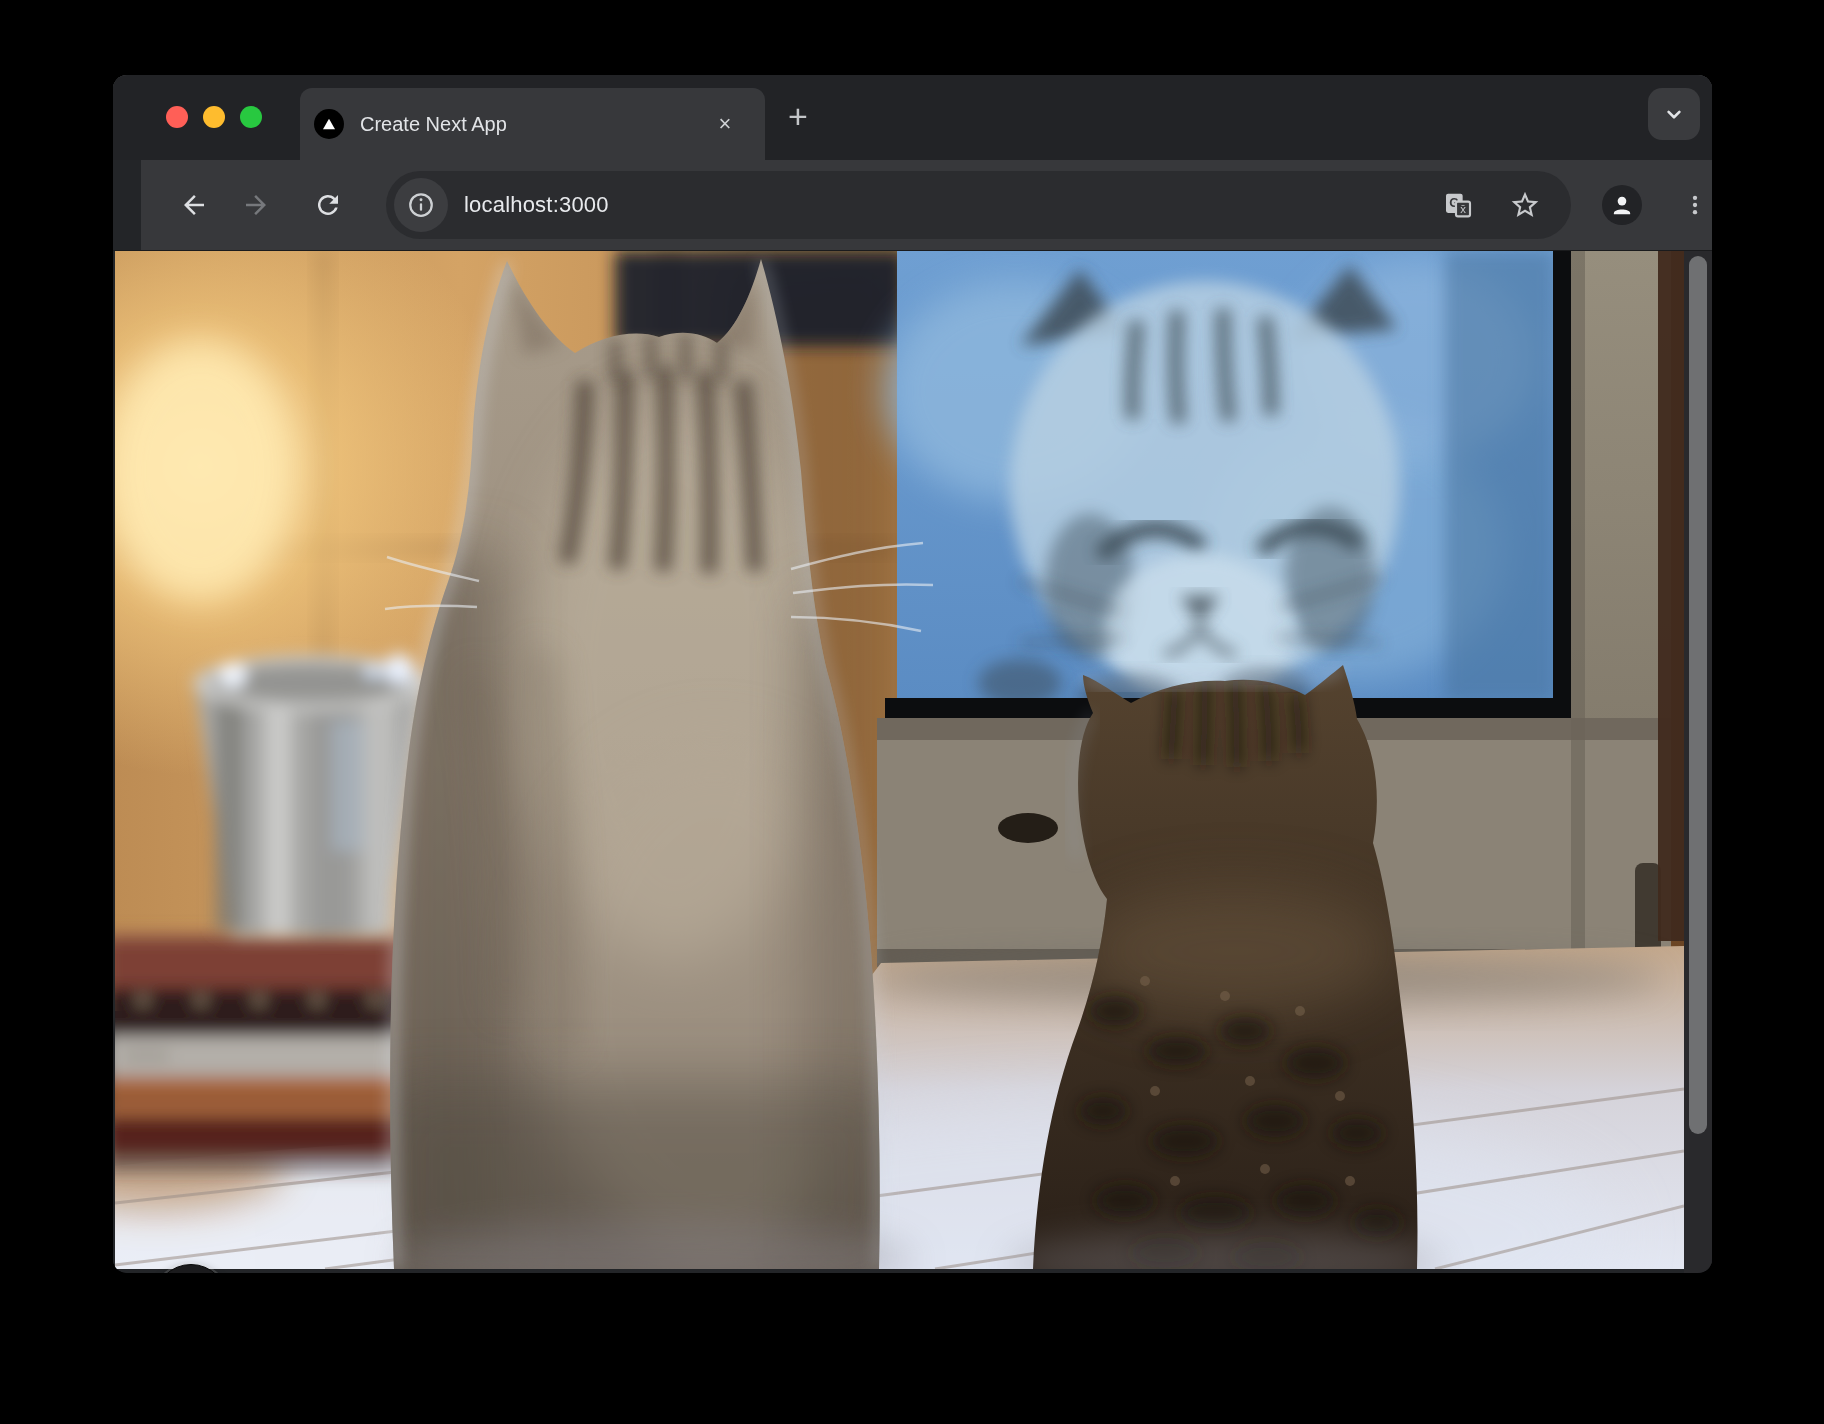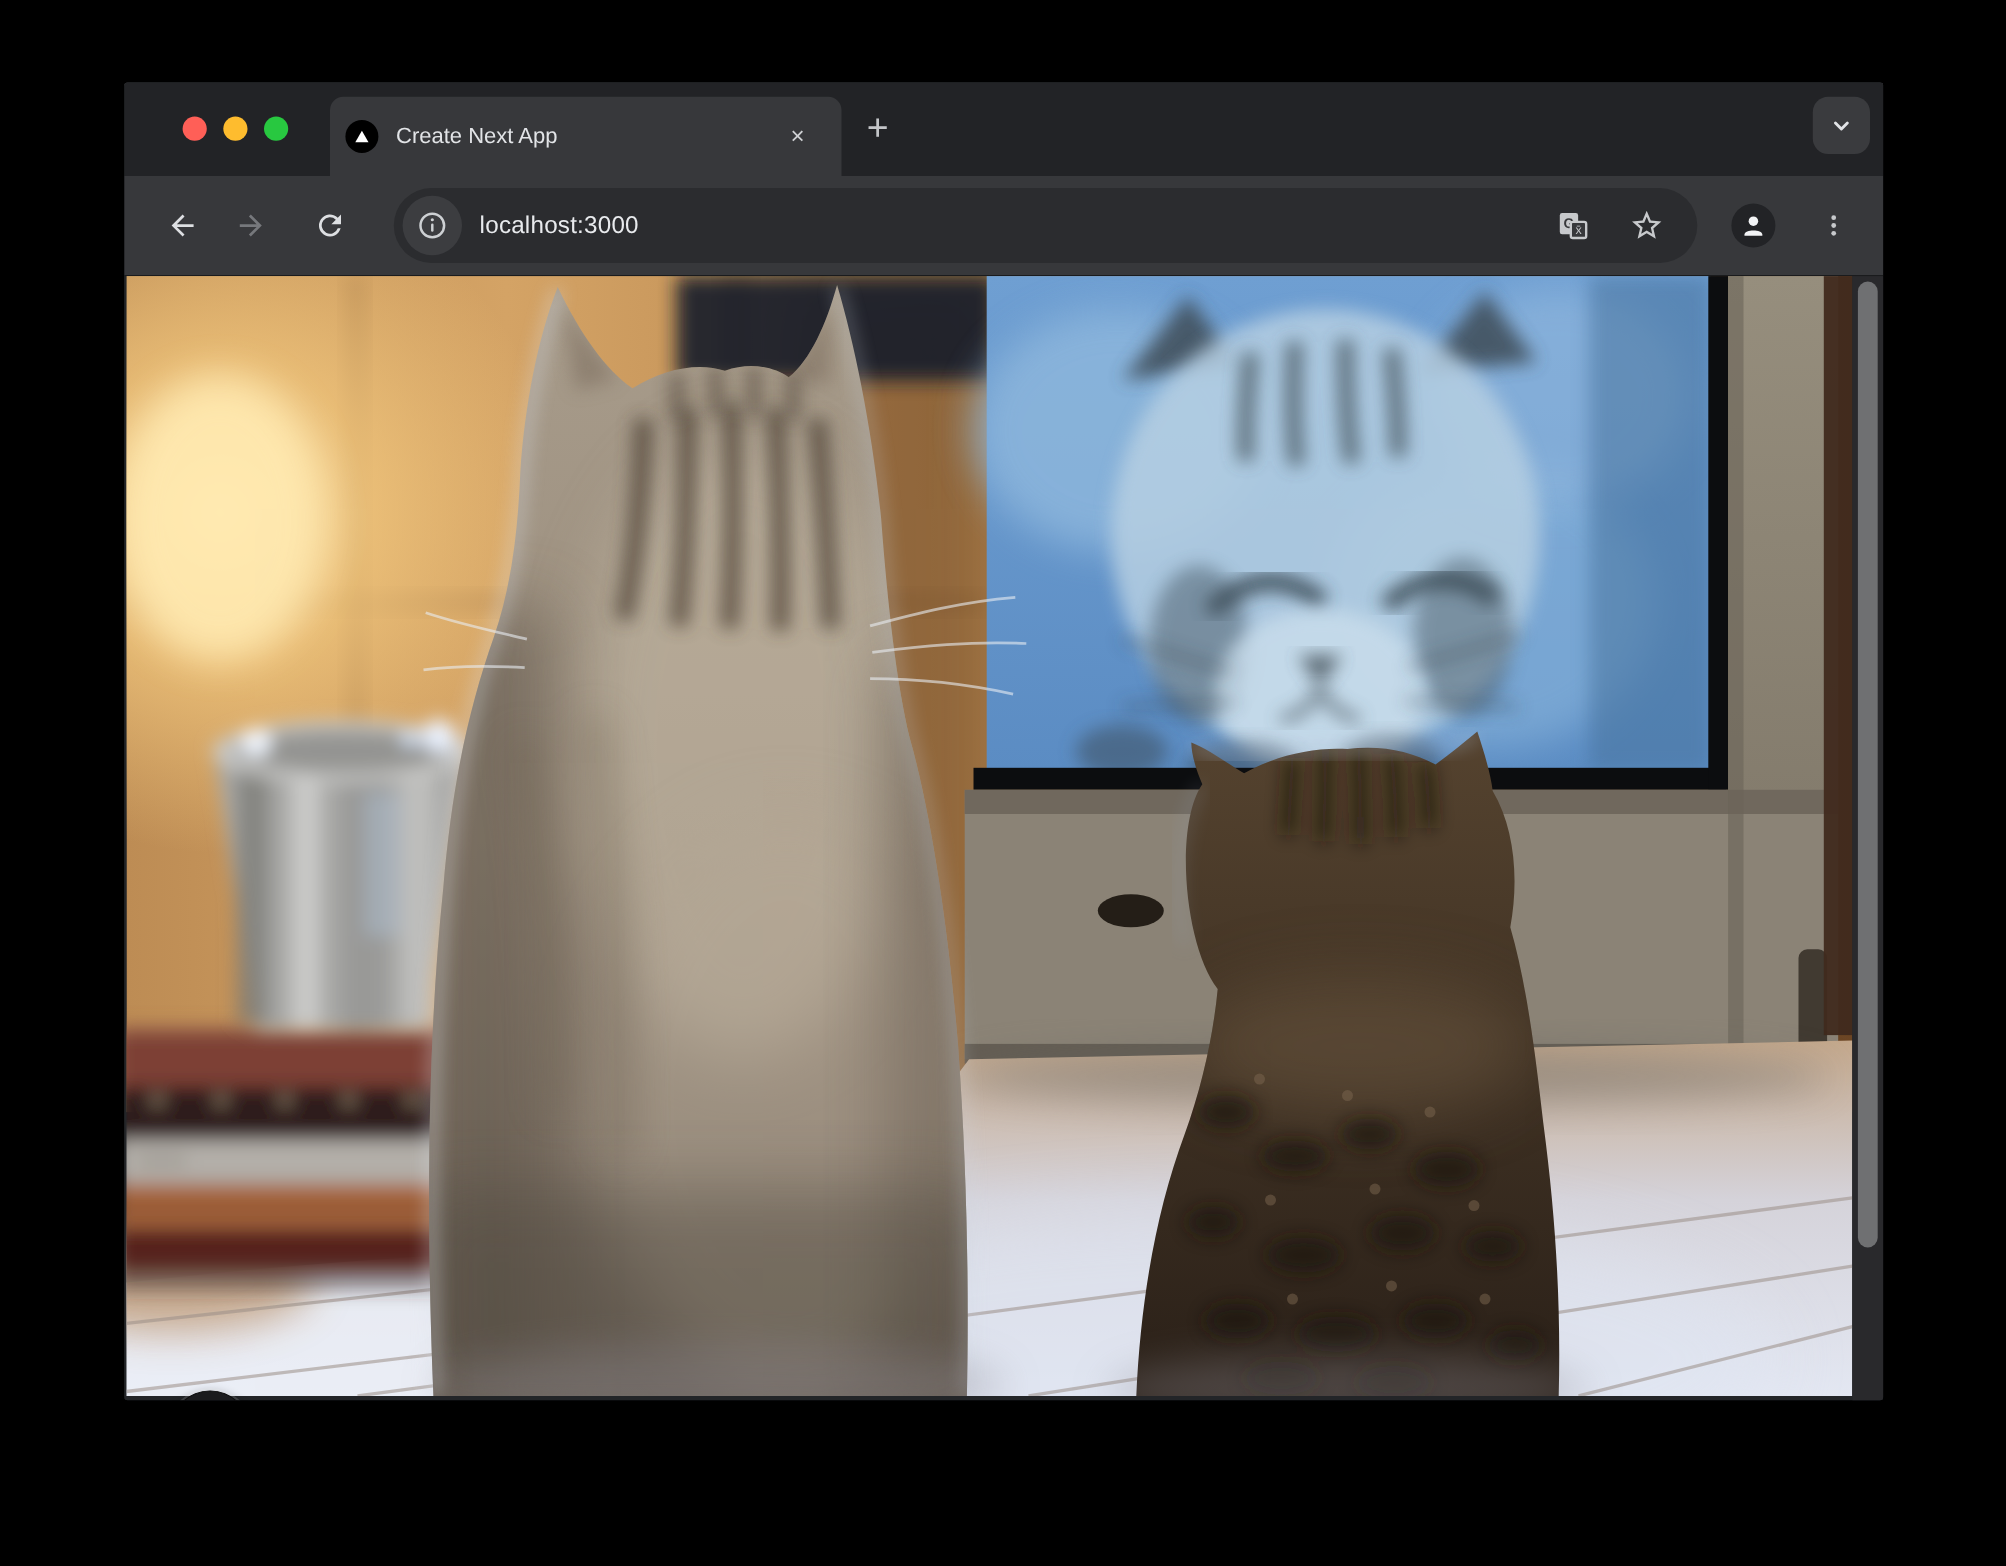--- a/index.html
+++ b/index.html
@@ -1,41 +1,41 @@
 <!DOCTYPE html>
 <html><head>
 <meta charset="utf-8">
 <style>
   html,body{margin:0;padding:0;background:#000;width:1824px;height:1424px;overflow:hidden;
     font-family:"Liberation Sans",sans-serif;-webkit-font-smoothing:antialiased;}
   .stage{position:absolute;left:0;top:0;width:1824px;height:1424px;background:#000;}
   
   .window{position:absolute;left:113px;top:75px;width:1599px;height:1198px;
-    background:#232528;border-radius:3px;overflow:hidden;
+    background:#232528;border-radius:14px;overflow:hidden;
     box-shadow:inset 0 1px 0 #4a4b4d, 0 18px 50px rgba(0,0,0,.6);}
   
   .tabstrip{position:relative;height:85px;background:#222326;}
   .light{position:absolute;top:31px;width:22px;height:22px;border-radius:50%;}
   .light.red{left:53px;background:#ff5f57;}
   .light.yellow{left:90px;background:#febc2e;}
   .light.green{left:127px;background:#28c840;}
   .tab{position:absolute;left:187px;top:13px;width:465px;height:72px;background:#37383b;
     border-radius:12px 12px 0 0;display:flex;align-items:center;}
   .favicon{position:absolute;left:14px;top:21px;width:30px;height:30px;border-radius:50%;
     background:#000;display:flex;align-items:center;justify-content:center;}
   .tab-title{position:absolute;left:60px;top:0;line-height:72px;font-size:20px;color:#e2e4e7;
     white-space:nowrap;}
   .tab-close{position:absolute;left:410px;top:21px;width:30px;height:30px;border-radius:8px;
     color:#cfd1d4;font-size:22px;line-height:30px;text-align:center;cursor:default;}
   .newtab{position:absolute;left:663px;top:20px;width:44px;height:44px;border-radius:10px;
     color:#c3c5c8;font-size:34px;line-height:42px;text-align:center;font-weight:300;}
   .tabsearch{position:absolute;left:1535px;top:13px;width:52px;height:52px;border-radius:14px;
     background:#3a3b3e;display:flex;align-items:center;justify-content:center;}
   
-  .toolbar{position:relative;height:90px;background:#37383b;}
+  .toolbar{position:relative;height:90px;background:#37383b;margin-left:28px;}
   .navbtn{position:absolute;top:23px;width:44px;height:44px;border-radius:50%;
     display:flex;align-items:center;justify-content:center;}
   .navbtn.back{left:31px;} .navbtn.fwd{left:93px;} .navbtn.reload{left:165px;}
   .omnibox{position:absolute;left:245px;top:11px;width:1185px;height:68px;border-radius:34px;
     background:#2b2c2f;}
   .siteinfo{position:absolute;left:8px;top:7px;width:54px;height:54px;border-radius:50%;
     background:#3c3d40;display:flex;align-items:center;justify-content:center;}
   .url{position:absolute;left:78px;top:0;line-height:68px;font-size:22px;color:#e8eaed;
     letter-spacing:.2px;white-space:nowrap;}
   .boxbtn{position:absolute;top:12px;width:44px;height:44px;display:flex;align-items:center;

